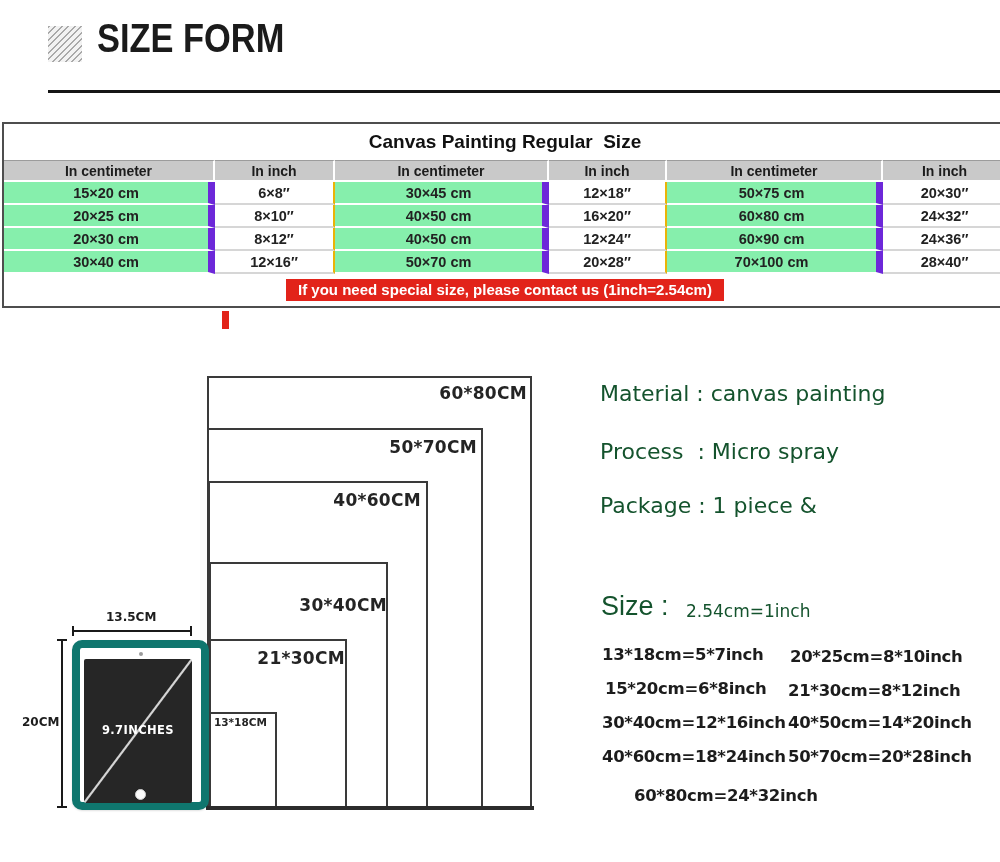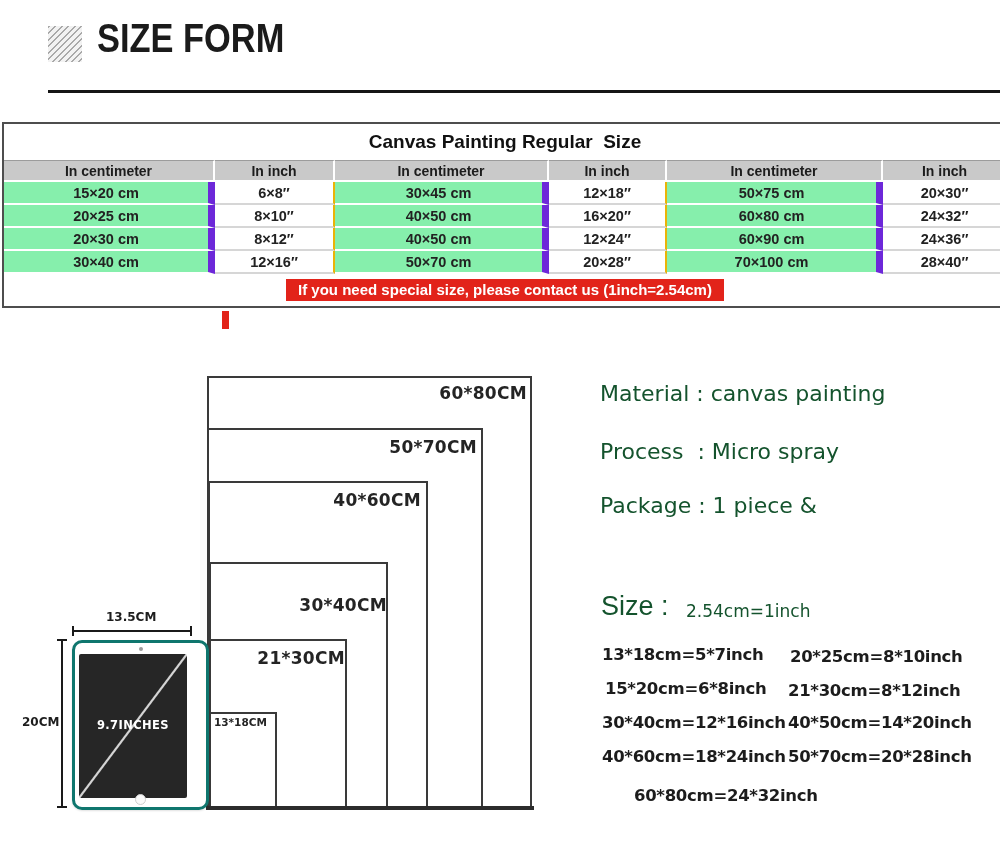--- a/index.html
+++ b/index.html
@@ -64,21 +64,21 @@
             color:#242424; font-size:17px; letter-spacing:.3px; white-space:pre; }
   .L1 { right:473px; top:383px; }
   .L2 { right:523px; top:437px; }
   .L3 { right:579px; top:490px; }
   .L4 { right:613px; top:570px;margin-top:25px; }
   .L5 { right:655px; top:648px; }
   .L6 { left:214px;  top:716px; font-size:10.5px; letter-spacing:0; }
 
   
   .tablet { position:absolute; left:72px; top:640px; width:137px; height:170px;
-            background:#fff; border:3px solid #0f766e; border-radius:10px;
+            background:#fff; border:8px solid #0f766e; border-radius:10px;
             box-sizing:border-box; box-shadow:0 1px 2px rgba(0,0,0,.12); }
   .tscreen { position:absolute; left:4px; top:11px; width:108px; height:144px;
              border-radius:2px; background-color:#262626;
              background-image:linear-gradient(to bottom right,
                transparent calc(50% - 1.6px), rgba(255,255,255,.8) calc(50% - .6px),
                rgba(255,255,255,.8) calc(50% + .6px), transparent calc(50% + 1.6px)); }
   .tcam  { position:absolute; left:50%; top:4px; width:4px; height:4px; margin-left:-2px;
            border-radius:50%; background:#9b9b9b; }
   .thome { position:absolute; left:50%; bottom:2px; width:11px; height:11px; margin-left:-6px;
            border-radius:50%; background:#fbfbfb; border:1px solid #cfcfcf; box-sizing:border-box; }

